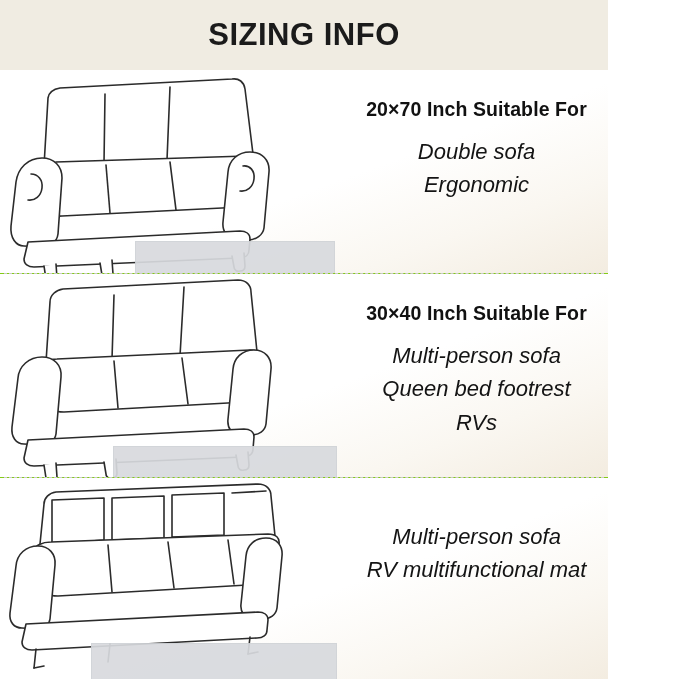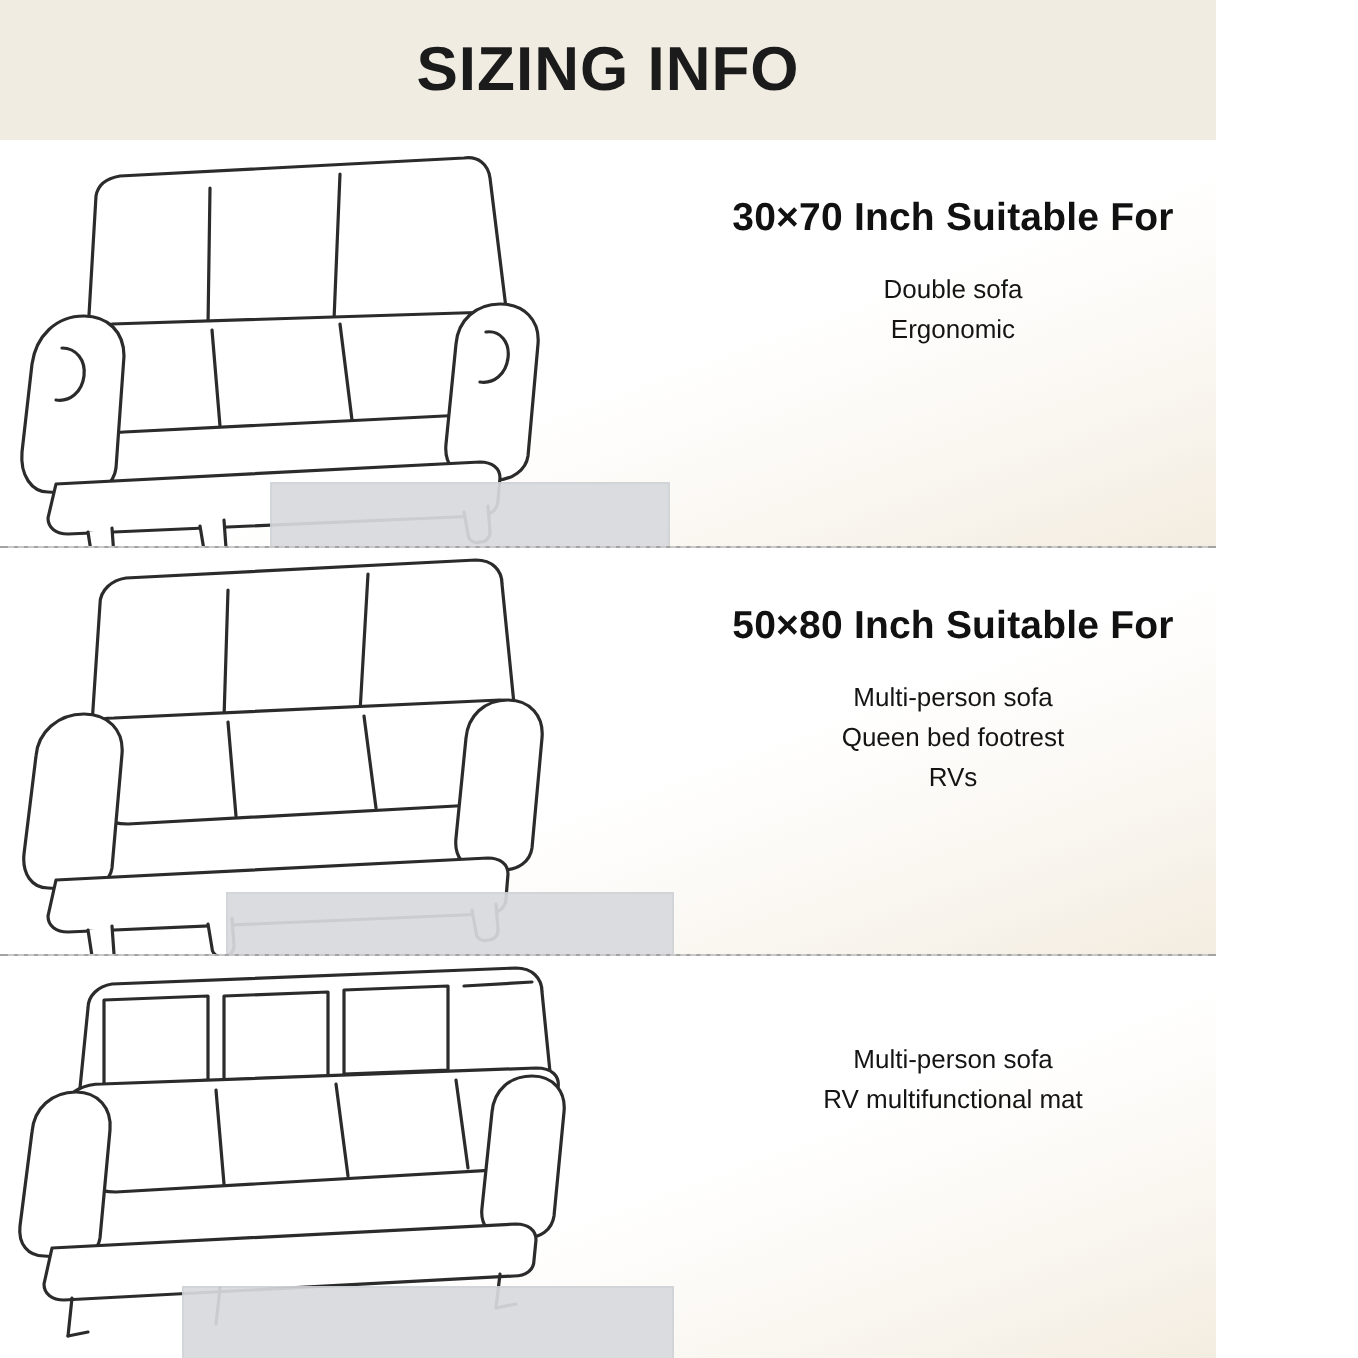--- a/index.html
+++ b/index.html
@@ -10,21 +10,21 @@
     width: 679px;
     height: 679px;
     font-family: "Liberation Sans", sans-serif;
     background: #ffffff;
     overflow: hidden;
   }
   .page {
     position: relative;
     width: 608px;
     height: 679px;
-    background: #a3a3a3;
+    background: #84cc16;
   }
   
   .header {
     height: 70px;
     background: #f0ece2;
     display: flex;
     align-items: center;
     justify-content: center;
   }
   .header-title {
@@ -60,23 +60,24 @@
   .size-title {
     font-size: 19.5px;
     font-weight: bold;
     color: #111111;
     letter-spacing: 0.1px;
   }
   .use-list {
     margin-top: 14px;
   }
   .use-item {
-    font-size: 13px;
+    font-size: 22px;
     color: #141414;
     line-height: 1.52;
+    font-style: italic;
   }
   
   .sec-bg {
     position: absolute;
     left: 0; top: 0; right: 0; bottom: 0;
     background: linear-gradient(160deg, #ffffff 55%, #faf7f1 78%, #f3ece0 100%);
     z-index: 0;
   }
   .sec-inner {
     position: relative;
@@ -143,21 +144,21 @@
           </g>
         </svg>
 
         <div class="measure" style="left:135px; top:171px; width:198px; height:82px;">
           
           
         </div>
 
       </div>
       <div class="textcol">
-        <div class="size-title">30×70 Inch Suitable For</div>
+        <div class="size-title">20×70 Inch Suitable For</div>
         <div class="use-list">
           <div class="use-item">Double sofa</div>
           <div class="use-item">Ergonomic</div>
         </div>
       </div>
     </div>
   </div>
 
   <div class="divider"></div>
 
@@ -186,21 +187,21 @@
             <path d="M104 188 L106 200 C106 203 109 205 112 204 C115 204 117 202 117 199 L116 185"></path>
             <path d="M236 181 L238 192 C238 195 241 197 244 196 C247 196 249 194 249 191 L248 178"></path>
           </g>
         </svg>
         <div class="measure" style="left:113px; top:172px; width:222px; height:82px;">
           
           
         </div>
       </div>
       <div class="textcol">
-        <div class="size-title">50×80 Inch Suitable For</div>
+        <div class="size-title">30×40 Inch Suitable For</div>
         <div class="use-list">
           <div class="use-item">Multi-person sofa</div>
           <div class="use-item">Queen bed footrest</div>
           <div class="use-item">RVs</div>
         </div>
       </div>
     </div>
   </div>
 
   <div class="divider"></div>

